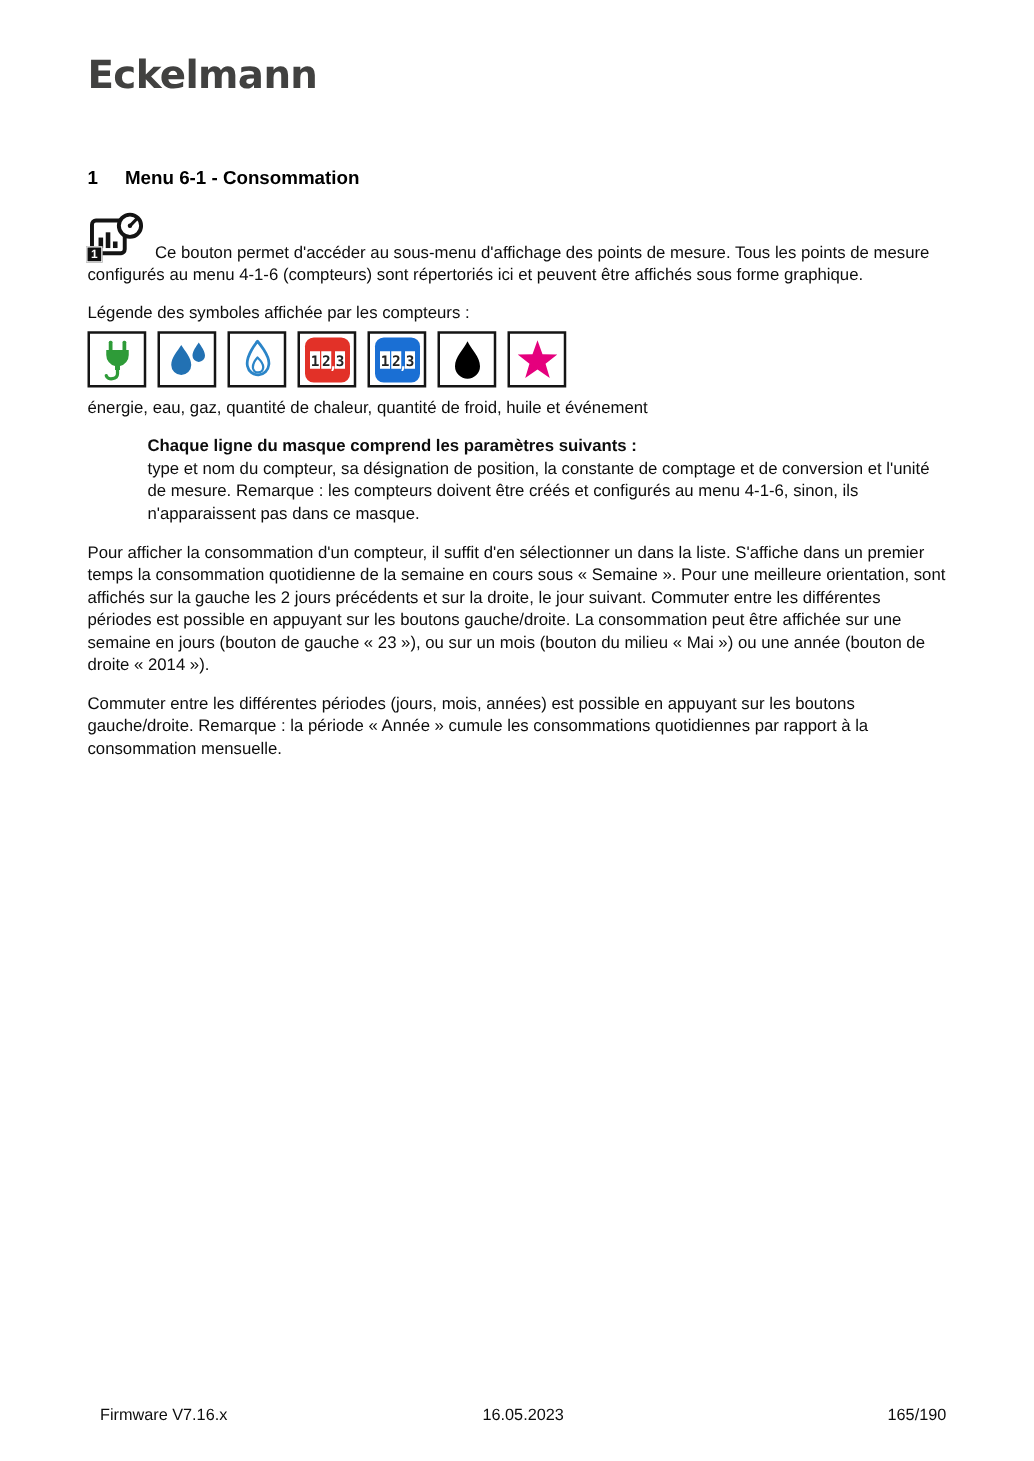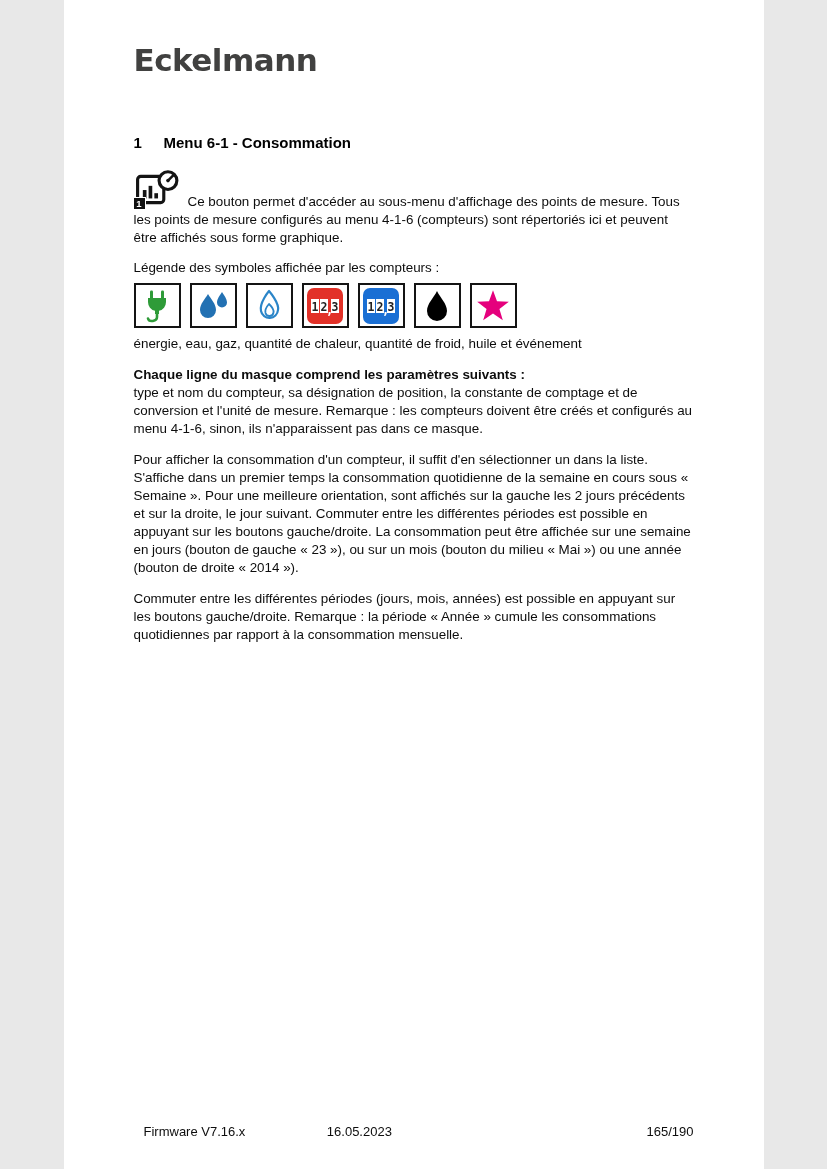--- a/index.html
+++ b/index.html
@@ -1,19 +1,19 @@
 <!DOCTYPE html>
 <html><head>
 <meta charset="utf-8">
 <style>
   * { margin:0; padding:0; box-sizing:border-box; }
   html,body { background:#e8e8e8; }
   body { font-family:"Liberation Sans", sans-serif; color:#111; }
   .page {
-    width:700px; height:1169px; background:#fff; position:relative;
+    width:827px; height:1169px; background:#fff; position:relative;
     margin:0 auto; overflow:hidden;
   }
   .content { padding:42px 70px 0 70px; }
 
   .logo {
     font-size:31px; font-weight:800; color:#414140; letter-spacing:-0.5px;
     font-family:"DejaVu Sans","Liberation Sans",sans-serif;
   }
 
   .h1 {
@@ -41,31 +41,31 @@
 
   .legend-row { margin-top:6px; display:flex; gap:9px; }
   .legend-box {
     width:47px; height:45px; border:2px solid #141414; background:#fff;
     display:flex; align-items:center; justify-content:center; flex:0 0 auto;
   }
   .legend-box svg { display:block; }
 
   .legend-caption { margin-top:7px; }
 
-  .section { margin-top:13px; }
+  .section { margin-top:13px;margin-left:48px; }
   .section .sec-title { font-weight:700; }
 
   .para { margin-top:13px; }
 
   .footer {
     position:absolute; left:80px; right:70px; bottom:30px;
     display:flex; font-size:13px; color:#0d0d0d;
   }
   .footer .f-left  { flex:1; text-align:left; }
-  .footer .f-mid   { flex:1; }
+  .footer .f-mid   { flex:1; text-align:center; }
   .footer .f-right { flex:1; text-align:right; }
 
   .counter-digit {
     font-family:"DejaVu Sans Mono","Liberation Mono",monospace;
     font-weight:bold;
   }
 </style>
 </head>
 <body>
 

